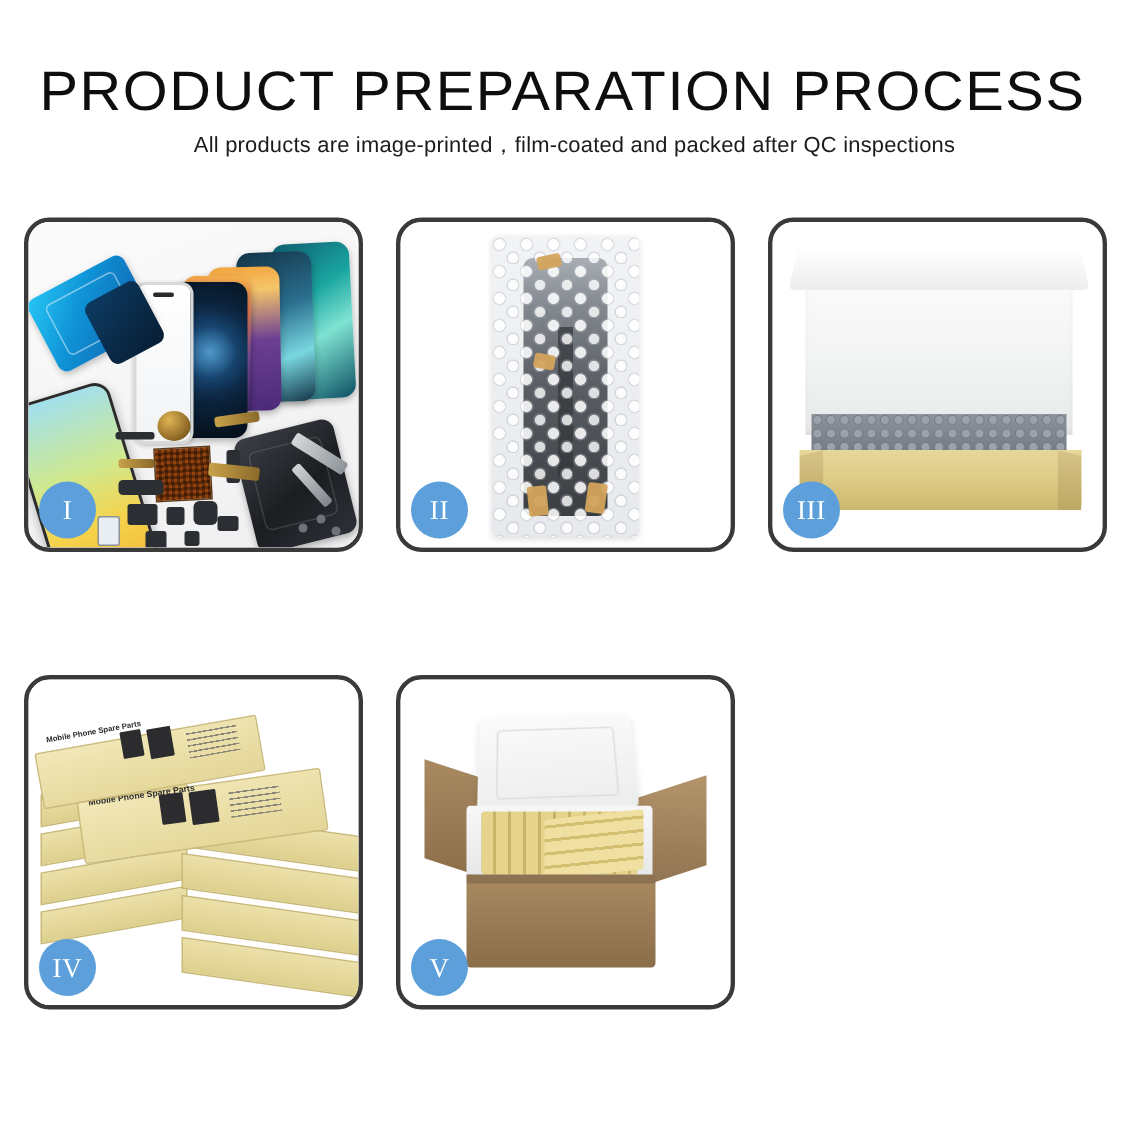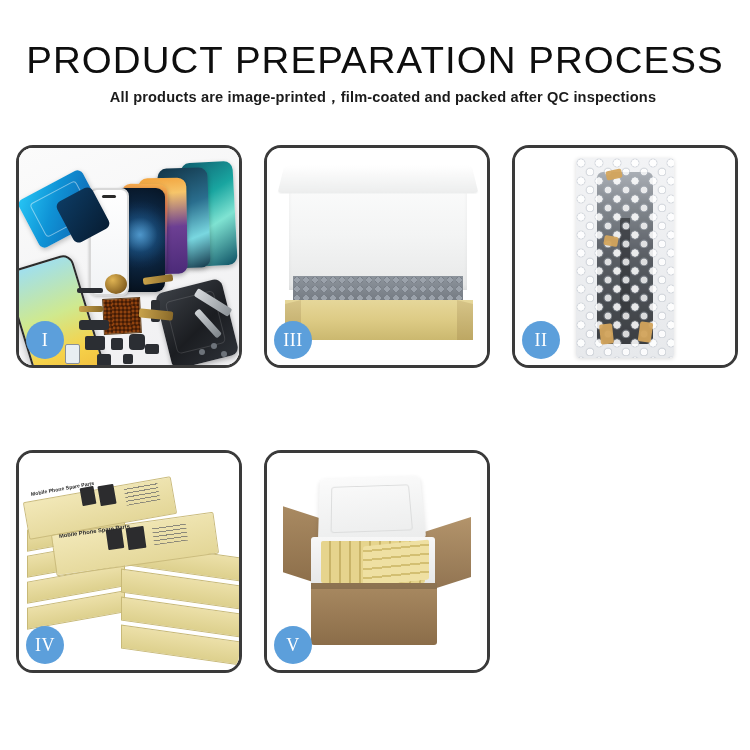--- a/index.html
+++ b/index.html
@@ -35,21 +35,21 @@
     transform: scaleX(1.04);
     white-space: nowrap;
     line-height: 1;
   }
   .subtitle {
     position: absolute;
     top: 90px;
     left: 16px; right: 0;
     font-family: "Liberation Sans", sans-serif;
     font-size: 14.6px;
-    font-weight: 700;
+    font-weight: 400;
     color: #1b1b1b;
     letter-spacing: 0.15px;
     white-space: nowrap;
     line-height: 1;
   }
 
   
   .grid {
     position: absolute;
     top: 145px;
@@ -468,39 +468,39 @@
       <div class="tool2"></div>
       <div class="screw s1"></div>
       <div class="screw s2"></div>
       <div class="screw s3"></div>
     </div>
     <div class="badge">I</div>
   </div>
 
   <div class="panel">
     <div class="panel-stage">
-      <div class="box3-lid"></div>
-      <div class="box3-inner"></div>
-      <div class="box3-base"></div>
-    </div>
-    <div class="badge">III</div>
-  </div>
-
-  <div class="panel">
-    <div class="panel-stage">
       <div class="bubble-bag">
         <div class="inner-part"></div>
         <div class="bubbles"></div>
         <div class="tape tp1"></div>
         <div class="tape tp2"></div>
         <div class="tape tp3"></div>
         <div class="tape tp4"></div>
       </div>
     </div>
     <div class="badge">II</div>
+  </div>
+
+  <div class="panel">
+    <div class="panel-stage">
+      <div class="box3-lid"></div>
+      <div class="box3-inner"></div>
+      <div class="box3-base"></div>
+    </div>
+    <div class="badge">III</div>
   </div>
 
   <div class="panel">
     <div class="panel-stage">
       <div class="stack">
         <div class="sbox sb-l1"></div>
         <div class="sbox sb-l2"></div>
         <div class="sbox sb-l3"></div>
         <div class="sbox sb-l4"></div>
         <div class="sbox sb-r1"></div>

